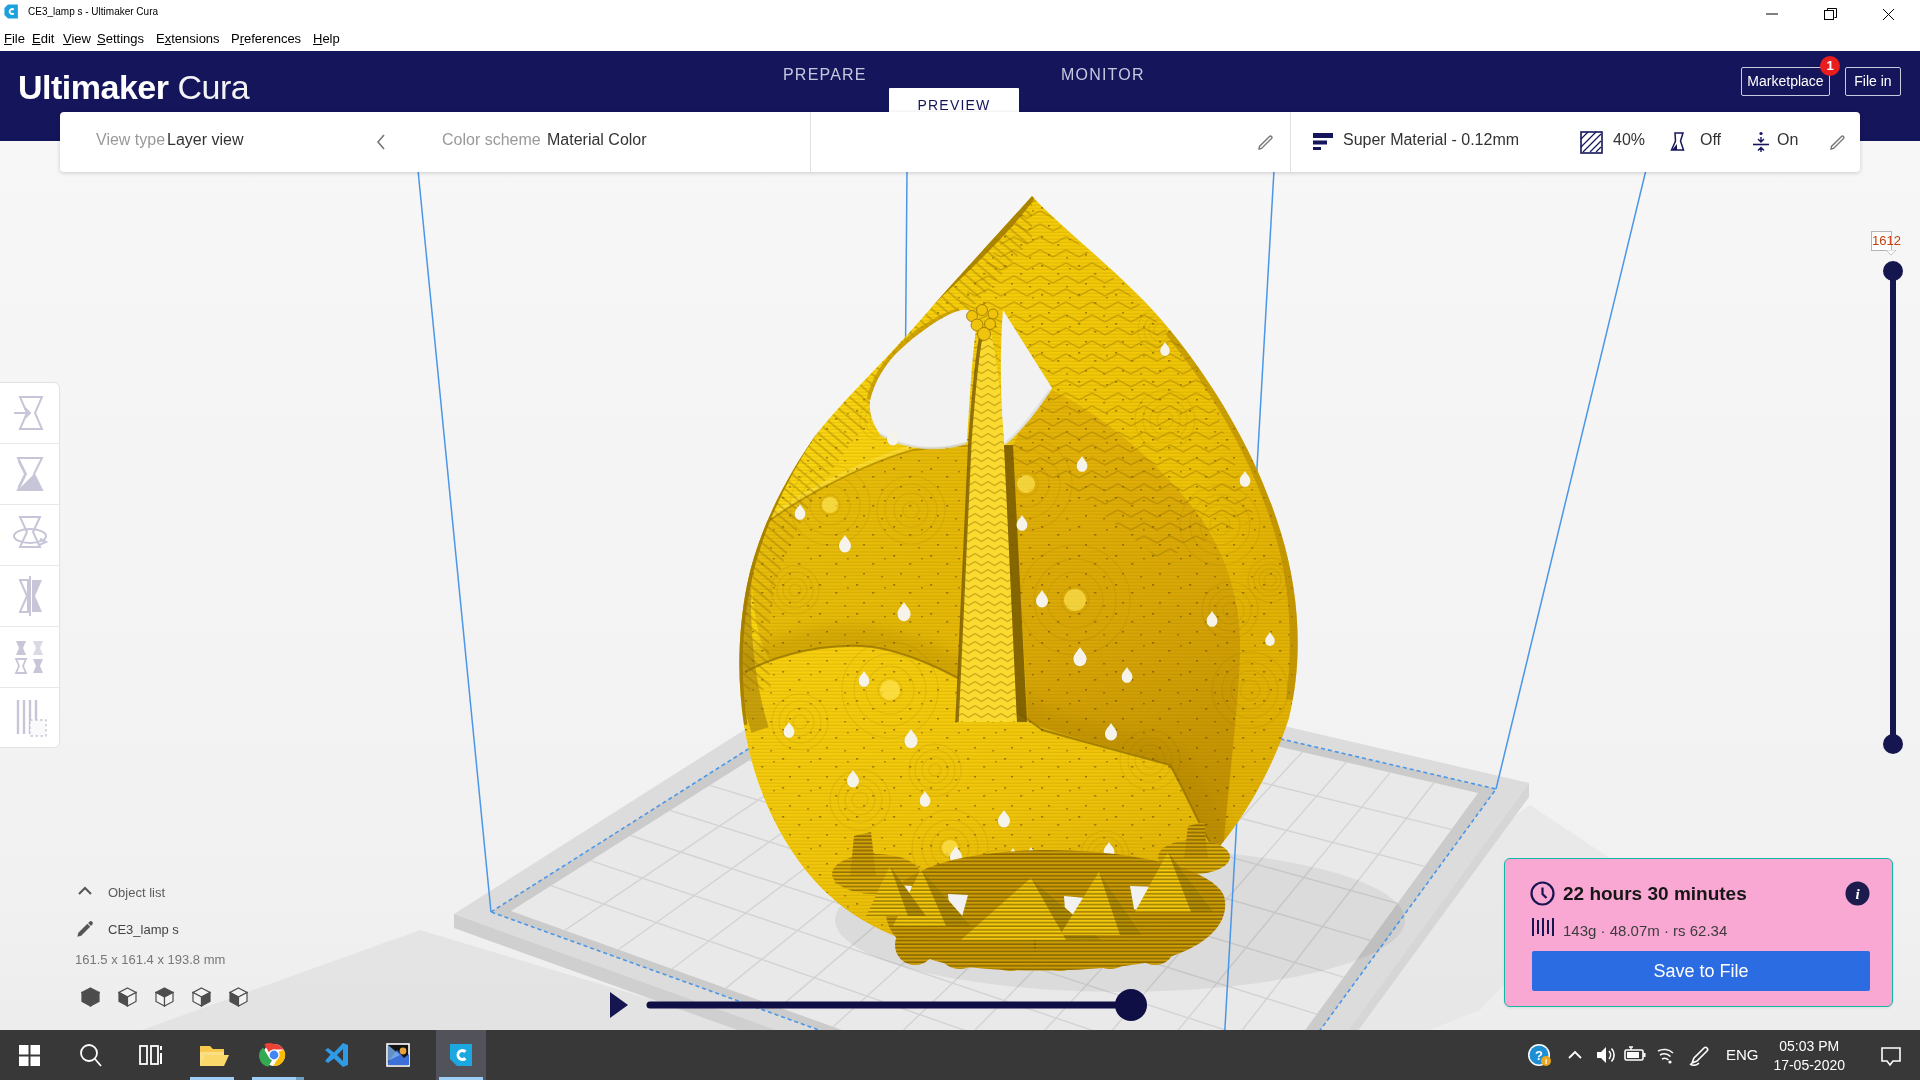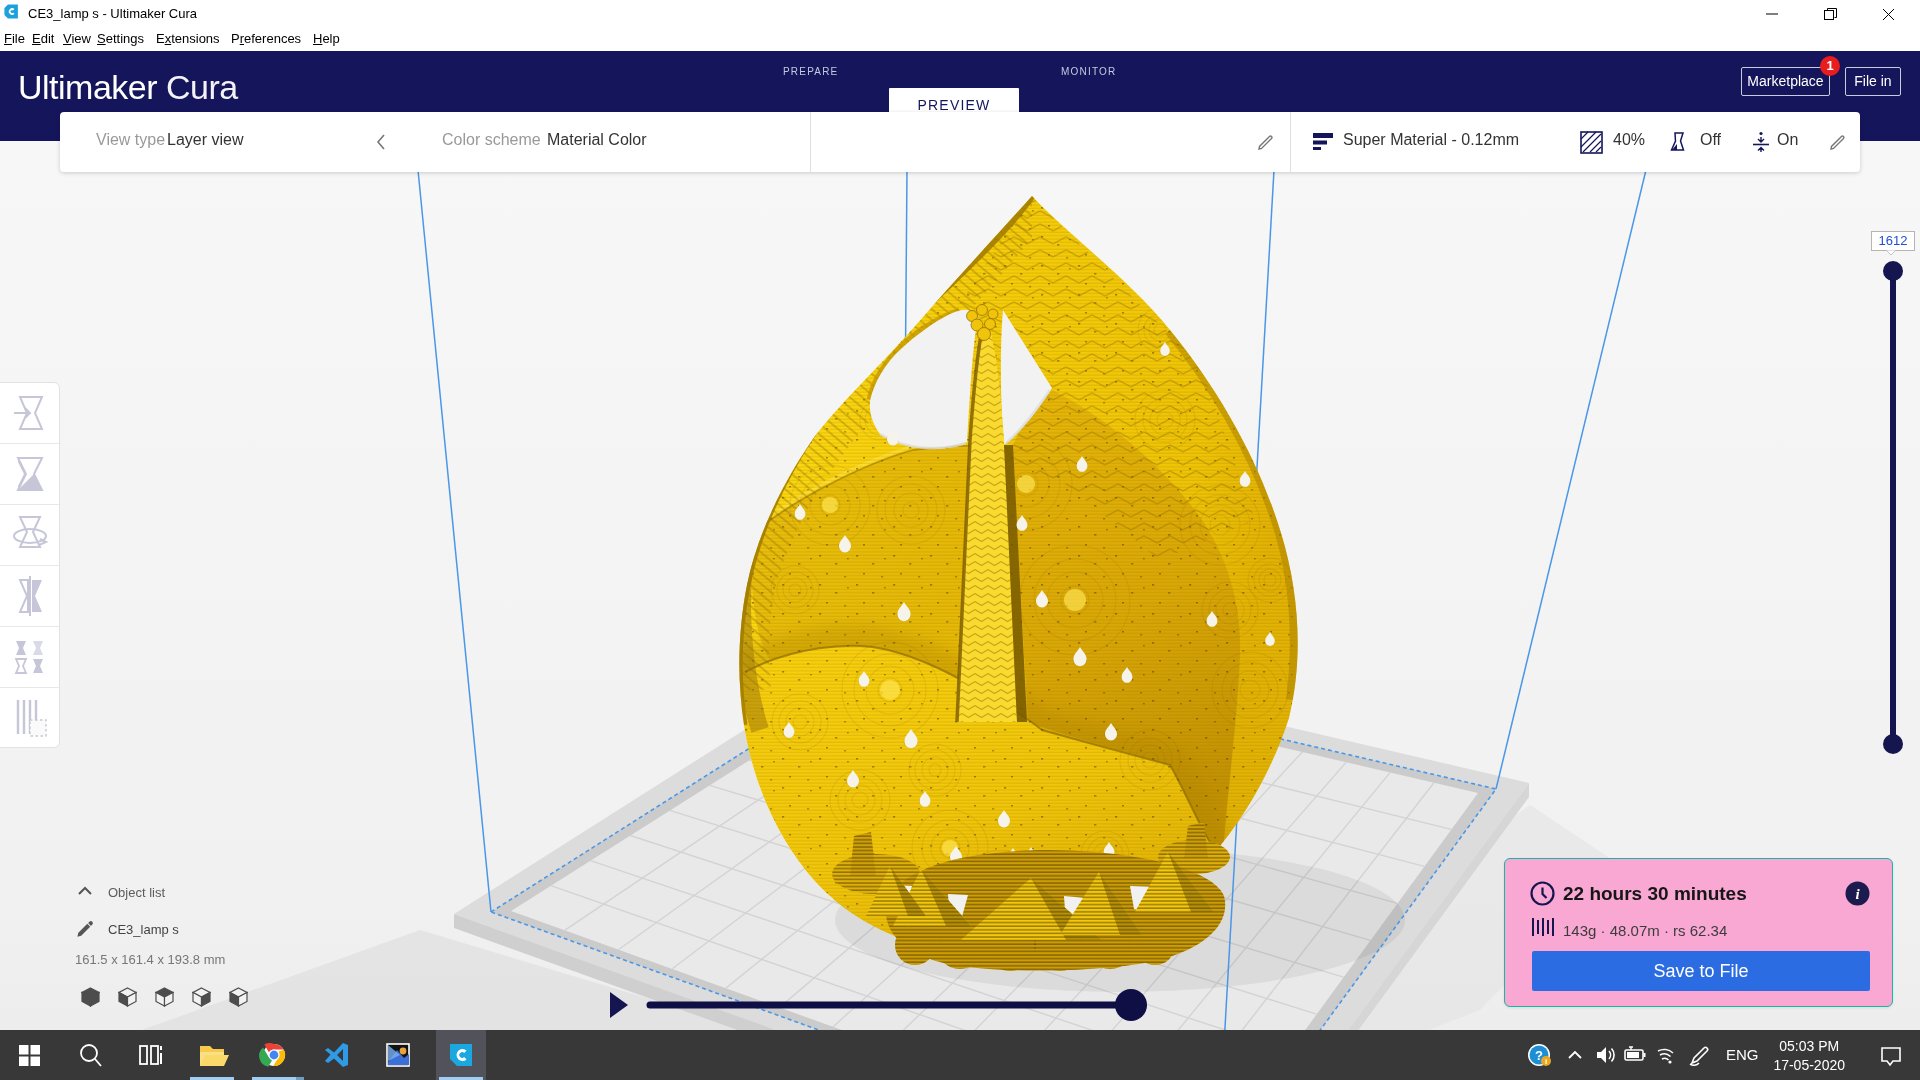--- a/index.html
+++ b/index.html
@@ -2,34 +2,34 @@
 <html><head>
 <meta charset="utf-8">
 <style>
 * { margin:0; padding:0; box-sizing:border-box; }
 html,body { width:1920px; height:1080px; overflow:hidden; font-family:"Liberation Sans", sans-serif; background:#f4f4f4; }
 #app { position:relative; width:1920px; height:1080px; }
 
 
 #titlebar { position:absolute; left:0; top:0; width:1920px; height:28px; background:#ffffff; }
 #titlebar .appicon { position:absolute; left:3px; top:3px; width:17px; height:17px; }
-#titlebar .title { position:absolute; left:28px; top:6px; font-size:13px; color:#000; }
+#titlebar .title { position:absolute; left:28px; top:6px; font-size:10px; color:#000; }
 .winbtn { position:absolute; top:0; width:45px; height:28px; color:#000; }
 
 
 #menubar { position:absolute; left:0; top:28px; width:1920px; height:23px; background:#ffffff; font-size:13px; color:#000; }
 #menubar span { position:absolute; top:3px; }
 #menubar u { text-decoration:underline; }
 
 
 #header { position:absolute; left:0; top:51px; width:1920px; height:90px; background:#15155c; }
 #logo { position:absolute; left:18px; top:17px; font-size:34px; color:#fff; letter-spacing:-0.5px; }
-#logo b { font-weight:normal; }
+#logo b { font-weight:bold; }
 #logo span { font-weight:normal; opacity:0.95; }
-.tab { position:absolute; top:15px; font-size:10px; letter-spacing:1.2px; color:#c6c9de; }
+.tab { position:absolute; top:15px; font-size:16px; letter-spacing:1.2px; color:#c6c9de; }
 #tab-prepare { left:783px; }
 #tab-monitor { left:1061px; }
 #tab-preview { position:absolute; left:889px; top:13px; width:130px; height:35px; background:#ffffff; border-radius:1px; color:#15155c; font-size:14px; letter-spacing:1.2px; text-align:center; line-height:34px;margin-top:24px; }
 .hdrbtn { position:absolute; top:16px; height:29px; border:1px solid #c8cbde; border-radius:2px; color:#fff; font-size:14px; text-align:center; }
 #btn-marketplace { left:1741px; width:89px; line-height:27px; }
 #btn-signin { left:1845px; width:56px; line-height:27px; }
 #badge { position:absolute; left:1820px; top:5px; width:20px; height:20px; border-radius:50%; background:#e81d1d; color:#fff; font-size:13px; font-weight:bold; text-align:center; line-height:20px; }
 
 
 #viewport { position:absolute; left:0; top:141px; width:1920px; height:889px; background:linear-gradient(#f7f7f7, #f0f0f0); }
@@ -42,21 +42,21 @@
 #toolbar .val { color:#333333; }
 .titem { position:absolute; top:19px; }
 
 
 #tools { position:absolute; left:-1px; top:382px; width:61px; height:366px; background:#ffffff; border:1px solid #e2e2e2; border-radius:0 6px 6px 0; }
 #tools .cell { position:relative; width:100%; height:61px; border-bottom:1px solid #e8e8e8; }
 #tools .cell:last-child { border-bottom:none; }
 
 
 #rslider { position:absolute; left:1860px; top:225px; width:60px; height:560px; }
-#rlabel { position:absolute; left:1871px; top:231px; width:44px; height:20px; background:#fff; border:1px solid #b5b5b5; font-size:13px; color:#1d4ed8; text-align:center; line-height:18px; }
+#rlabel { position:absolute; left:1871px; top:231px; width:21px; height:20px; background:#fff; border:1px solid #b5b5b5; font-size:13px; color:#c2410c; text-align:center; line-height:18px; }
 
 
 #objinfo { position:absolute; left:60px; top:880px; width:320px; color:#5c5c5c; font-size:13px; }
 
 
 #savecard { position:absolute; left:1504px; top:858px; width:389px; height:149px; background:#f9a8d4; border:1px solid #14b8a6; border-radius:6px; box-shadow:0 1px 3px rgba(0,0,0,0.08); }
 #savecard .time { position:absolute; left:58px; top:80px; font-size:19px; font-weight:bold; color:#161616; top:24px; }
 #savecard .stats { position:absolute; left:58px; top:63px; font-size:15px; color:#3c3c3c; }
 #savebtn { position:absolute; left:27px; top:92px; width:338px; height:40px; background:#2c6ce2; border-radius:2px; color:#fff; font-size:18px; text-align:center; line-height:40px; }
 

